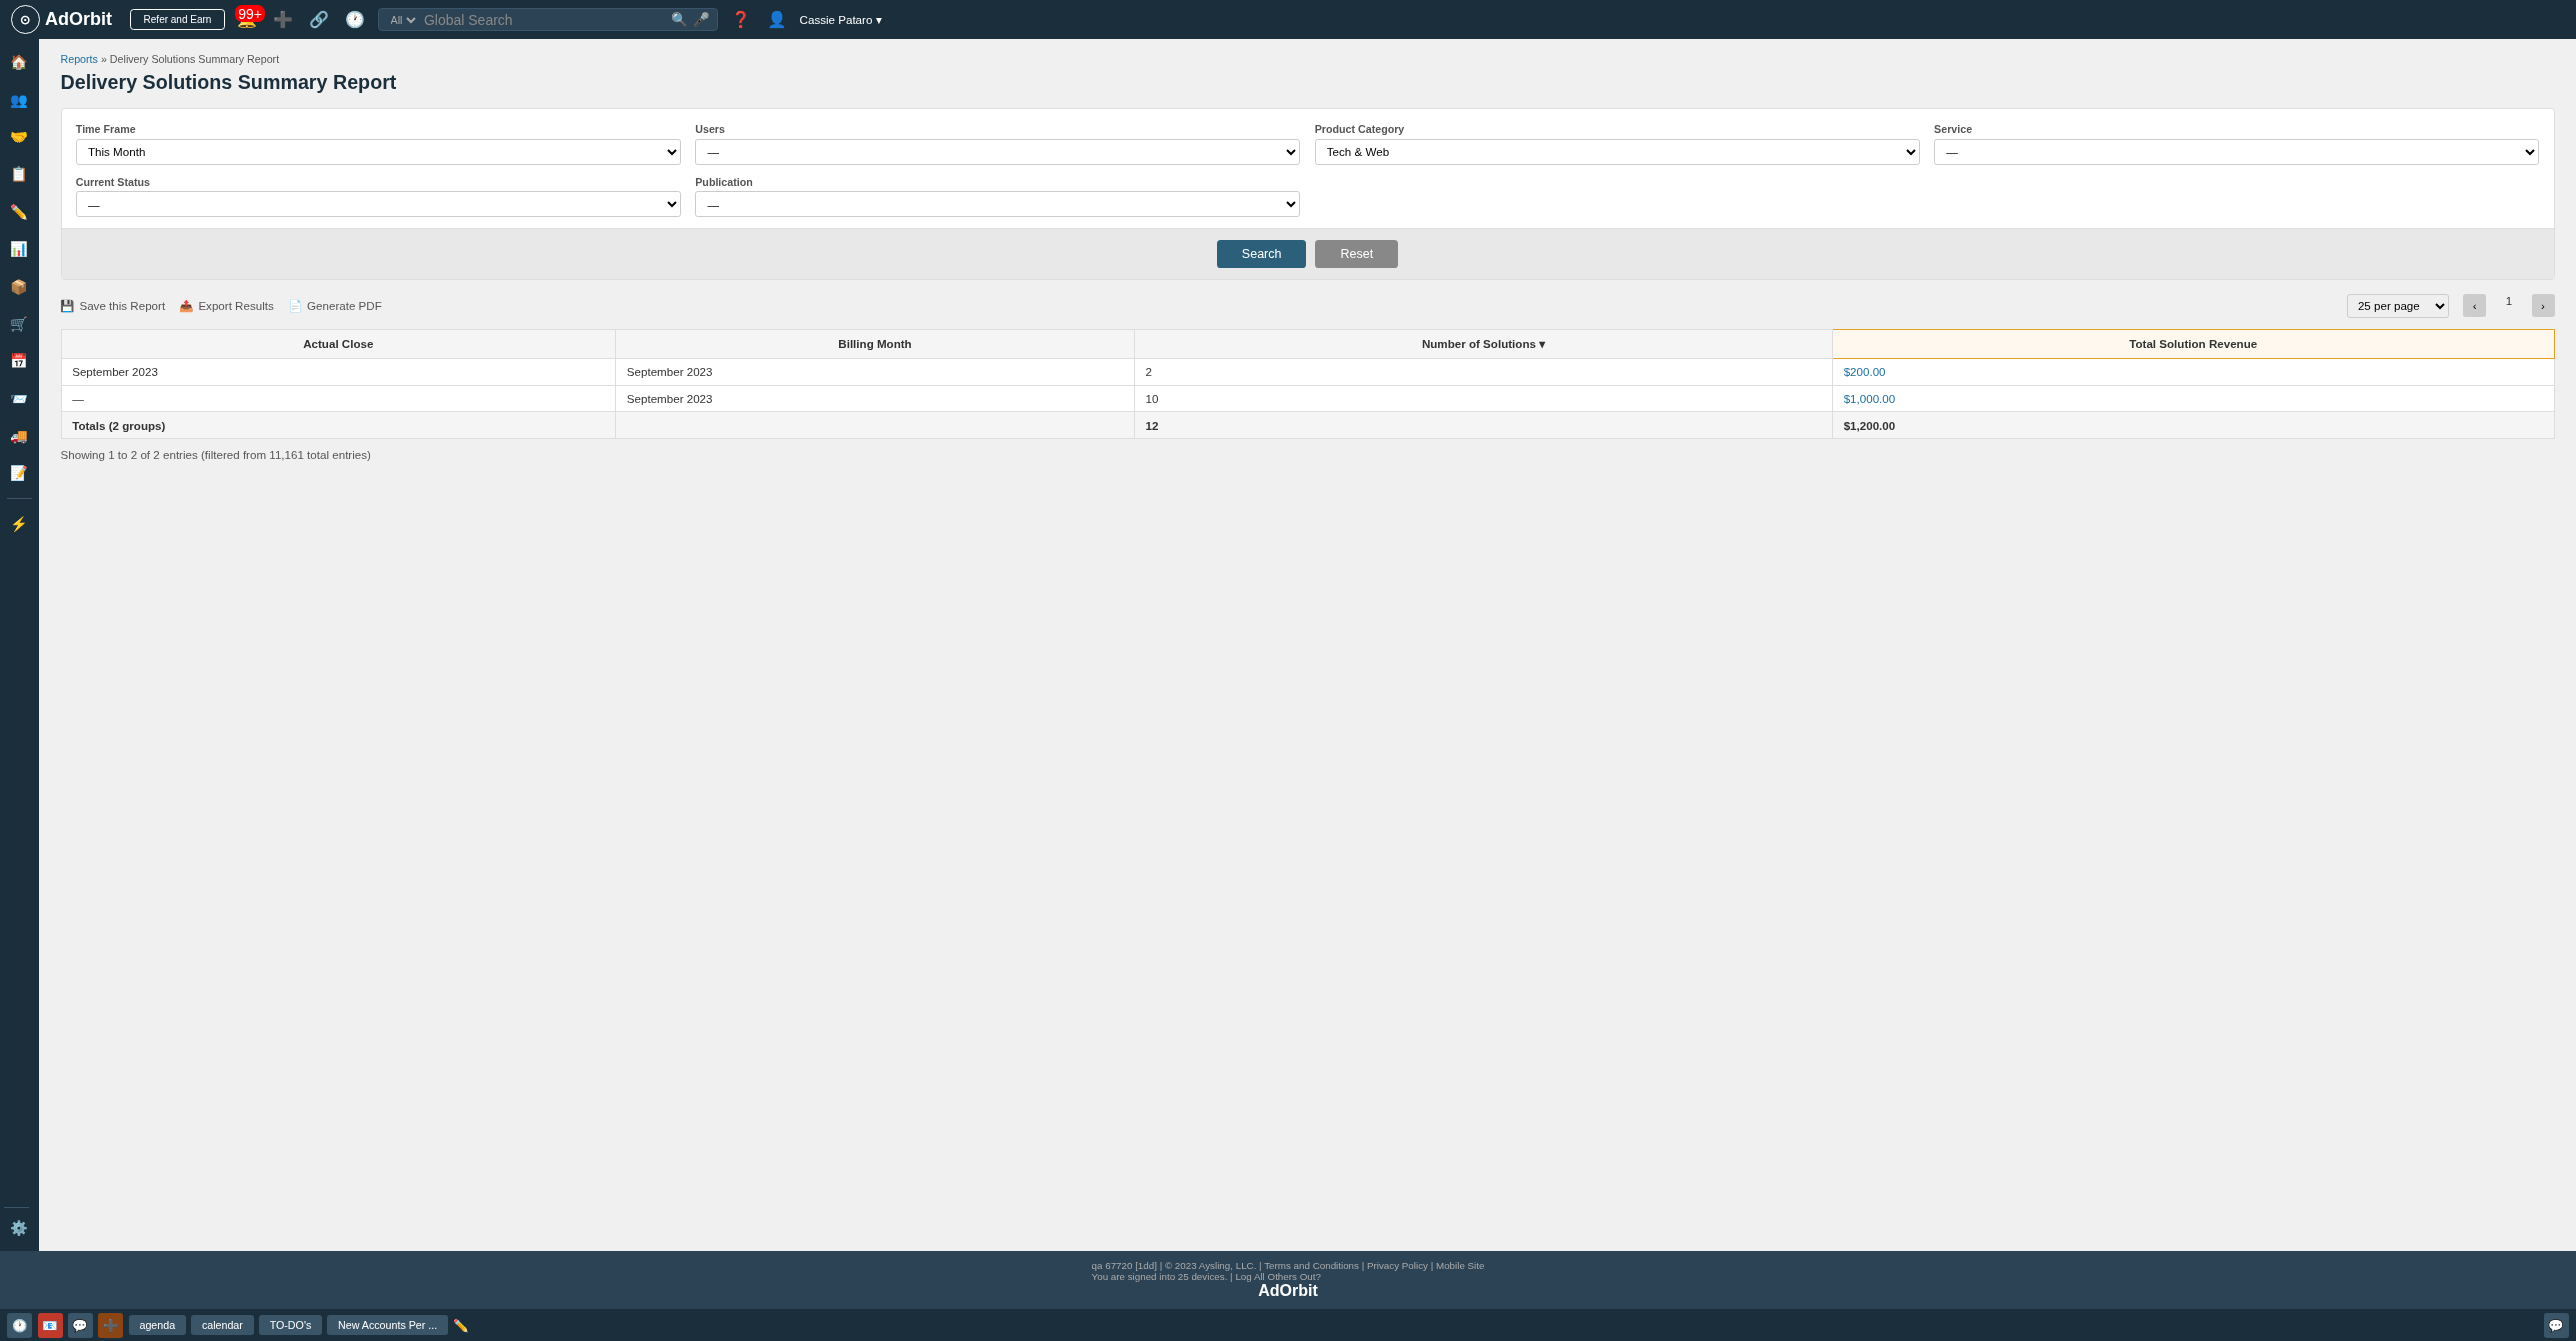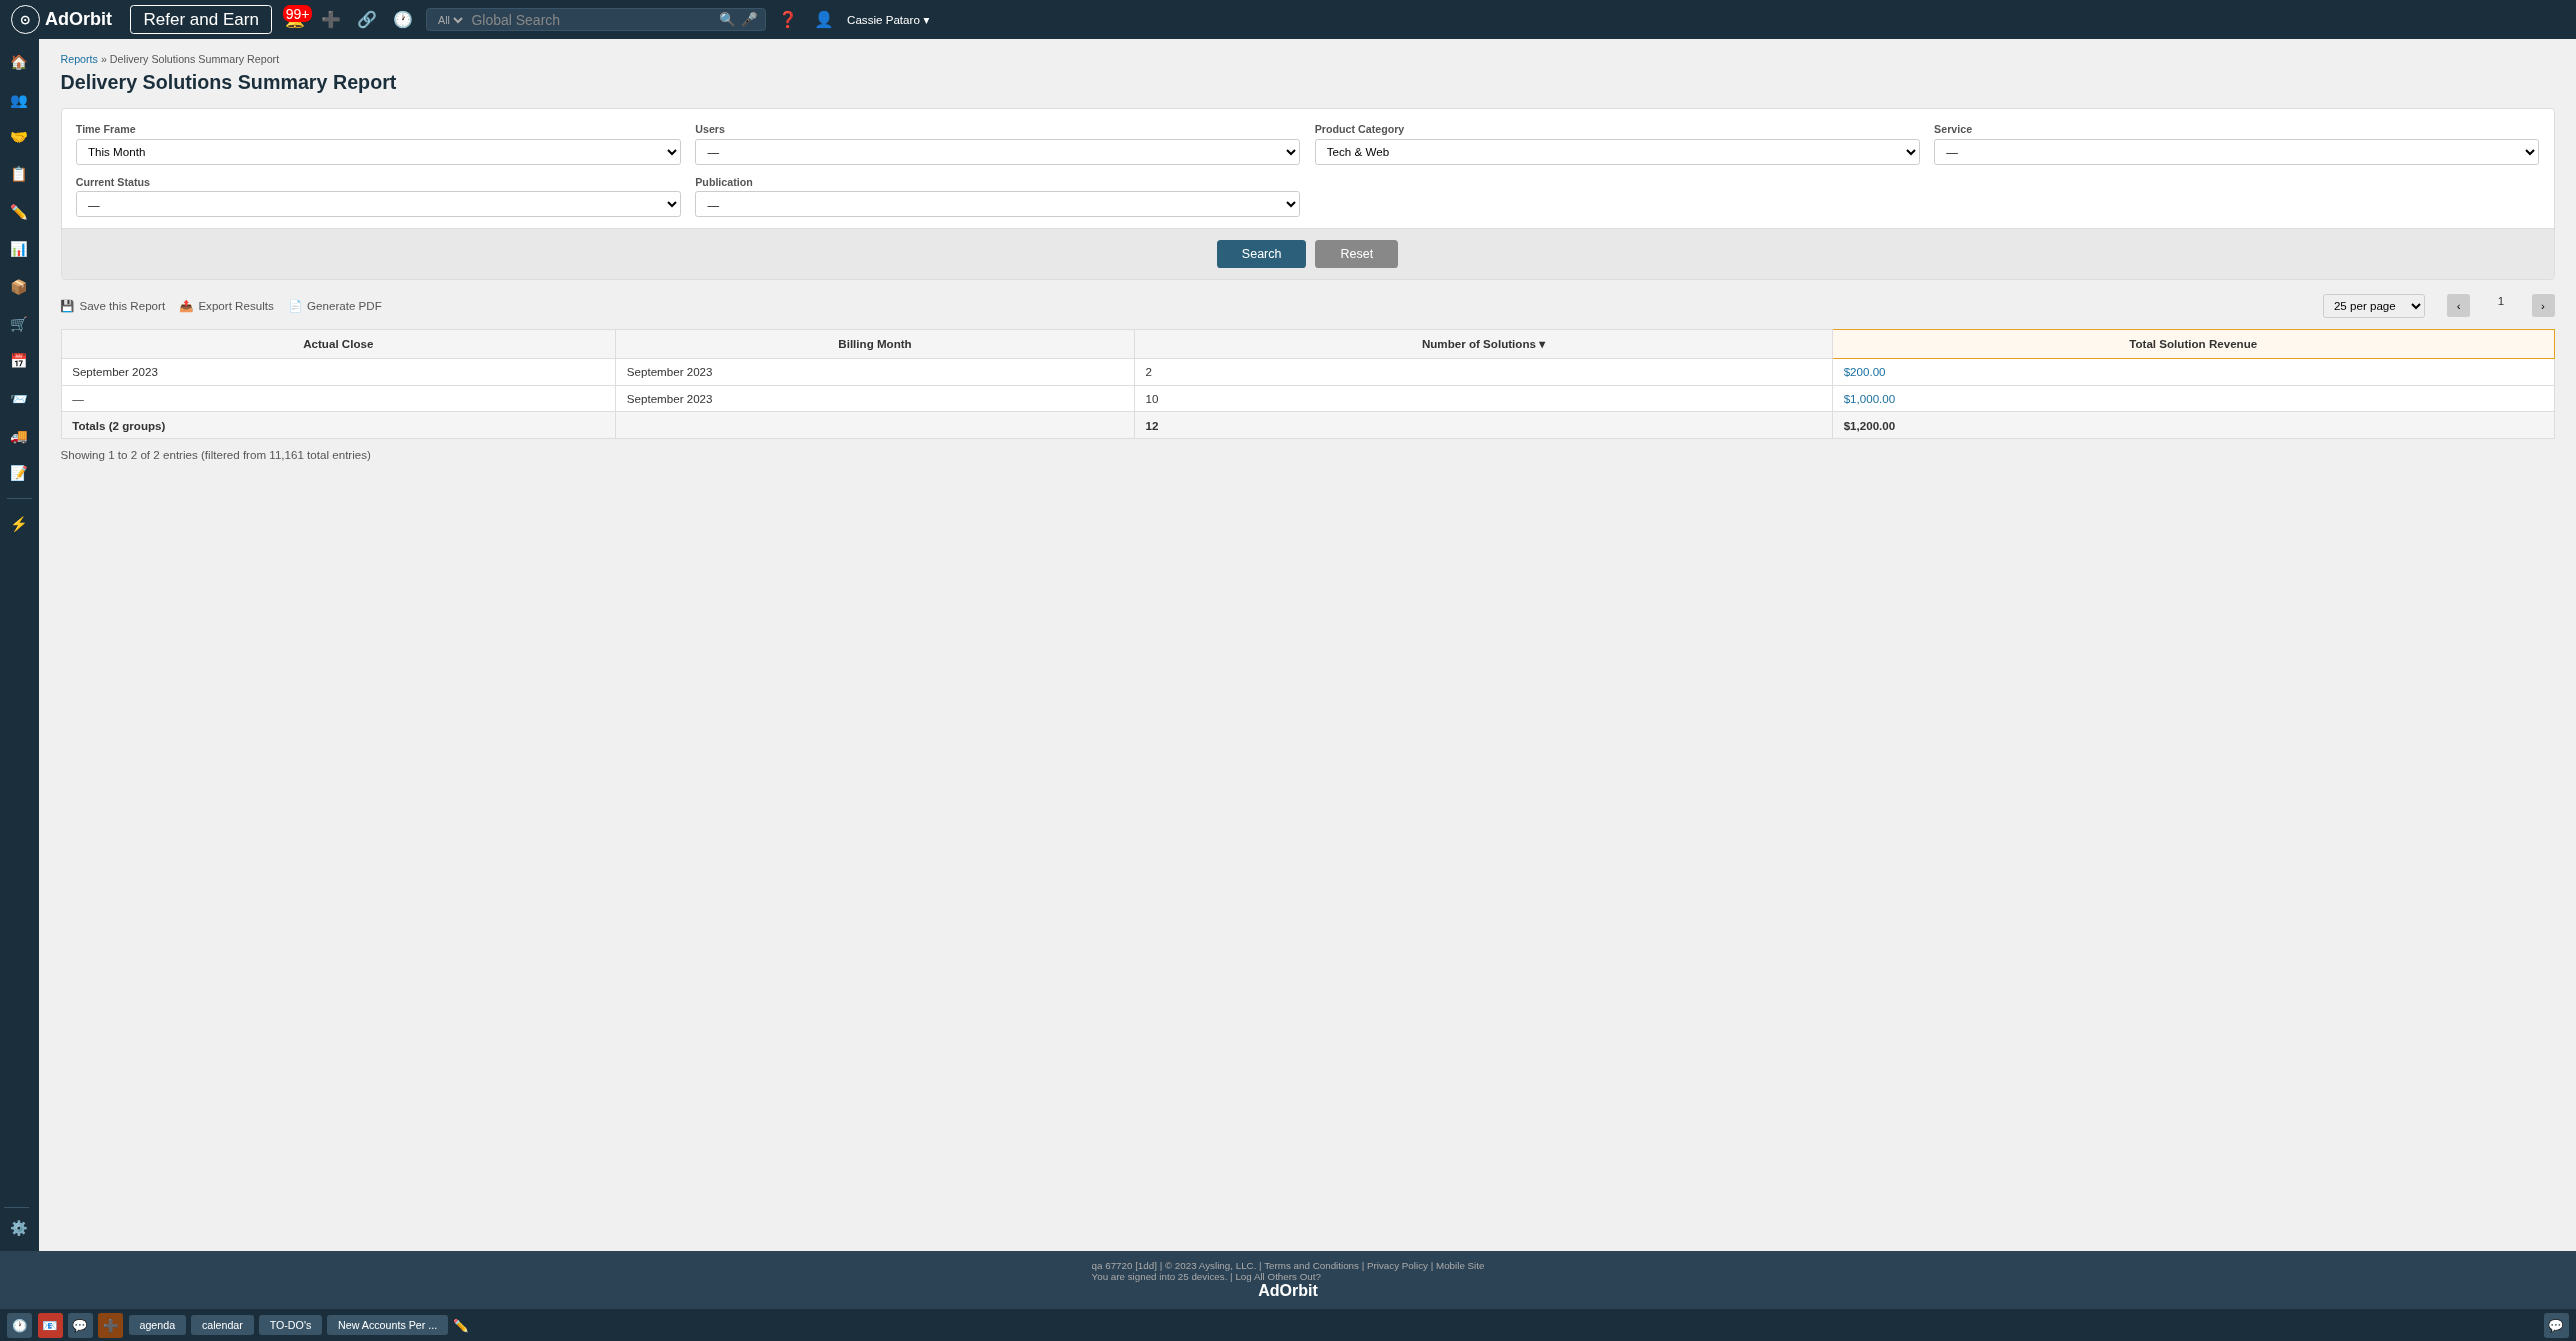--- a/index.html
+++ b/index.html
@@ -17,21 +17,21 @@
     }
     .top-nav .logo {
       display: flex; align-items: center; gap: 5.4px; color: white; font-size: 18px; font-weight: bold; margin-right: 9px;
     }
     .logo-circle {
       width: 29px; height: 29px; border-radius: 50%; border: 1.8px solid white;
       display: flex; align-items: center; justify-content: center; font-size: 12.5px; color: white;
     }
     .refer-btn {
       background: transparent; border: 1.8px solid white; color: white; padding: 3.6px 12.5px;
-      border-radius: 3.6px; font-size: 17px; cursor: pointer; white-space: nowrap;
+      border-radius: 3.6px; font-size: 10px; cursor: pointer; white-space: nowrap;
     }
     .nav-icon-btn {
       background: none; border: none; color: white; font-size: 16px; cursor: pointer; position: relative; padding: 1.8px 3.6px;
     }
     .badge {
       position: absolute; top: -3.6px; right: -3.6px; background: red; color: white;
       font-size: 14px; border-radius: 7.2px; padding: 0.9px 2.7px; min-width: 12.5px; text-align: center;
     }
     .search-bar {
       display: flex; align-items: center; background: #2c4355; border: 0.9px solid #3a5568;
@@ -108,21 +108,21 @@
 
     
     .toolbar {
       display: flex; align-items: center; justify-content: space-between; margin-bottom: 10.7px;
     }
     .toolbar-left { display: flex; gap: 14.3px; align-items: center; }
     .toolbar-btn {
       background: none; border: none; color: #555; font-size: 11.6px; cursor: pointer;
       display: flex; align-items: center; gap: 4.5px;
     }
-    .toolbar-right { display: flex; gap: 22px; }
+    .toolbar-right { display: flex; gap: 14px; }
     .per-page-select {
       border: 0.9px solid #ccc; border-radius: 2.7px; padding: 3.6px 5.4px; font-size: 11.6px;
     }
     .page-nav-btn {
       background: #ccc; border: none; border-radius: 2.7px; width: 23px; height: 23px;
       cursor: pointer; font-size: 11.6px; display: flex; align-items: center; justify-content: center;
     }
     .page-num { font-size: 11.6px; padding: 0 5.4px; }
 
     

